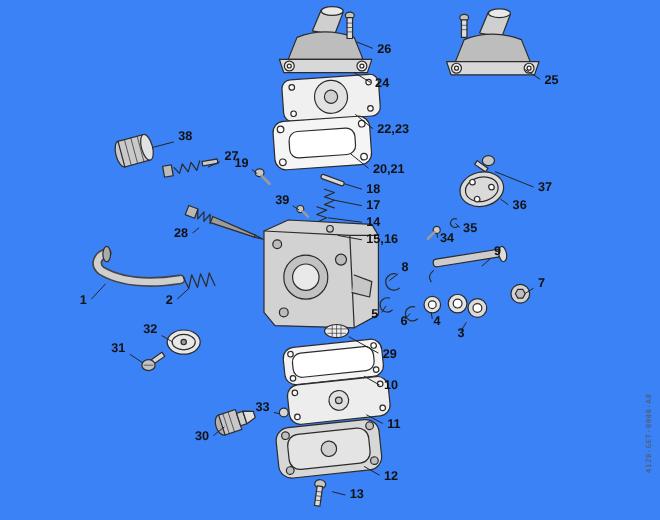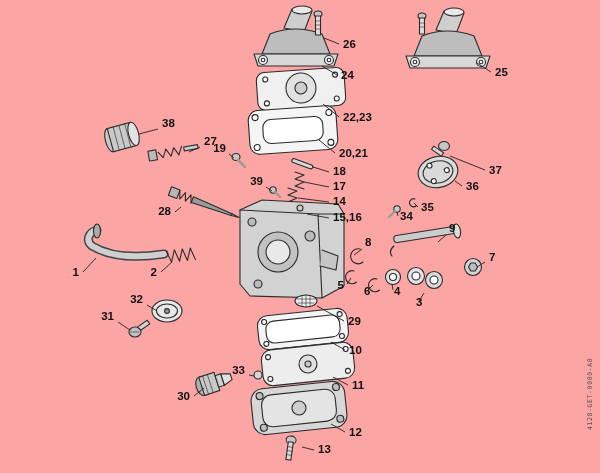--- a/index.html
+++ b/index.html
@@ -1,16 +1,16 @@
 <!DOCTYPE html>
 <html><head>
 <meta charset="utf-8">
 <style>
   html,body{margin:0;padding:0;background:#ffffff;}
-  .canvas{position:relative;width:600px;height:473px;background:#fca5a5;overflow:hidden;text-align:center;}
+  .canvas{position:relative;width:600px;height:473px;background:#3b82f6;overflow:hidden;text-align:center;}
   svg{display:block;}
   .parts{stroke:#2b2b2b;stroke-width:1.1;stroke-linejoin:round;stroke-linecap:round;fill:none;}
   .callout{font:bold 11.5px "Liberation Sans", sans-serif;fill:#111111;}
   .leader{stroke:#222222;stroke-width:0.9;fill:none;}
   .docnum{font:6.5px "DejaVu Sans Mono", monospace;fill:#555555;letter-spacing:0.6px;}
   .hatch{stroke-width:0.6;}
 </style>
 </head>
 <body>
 

